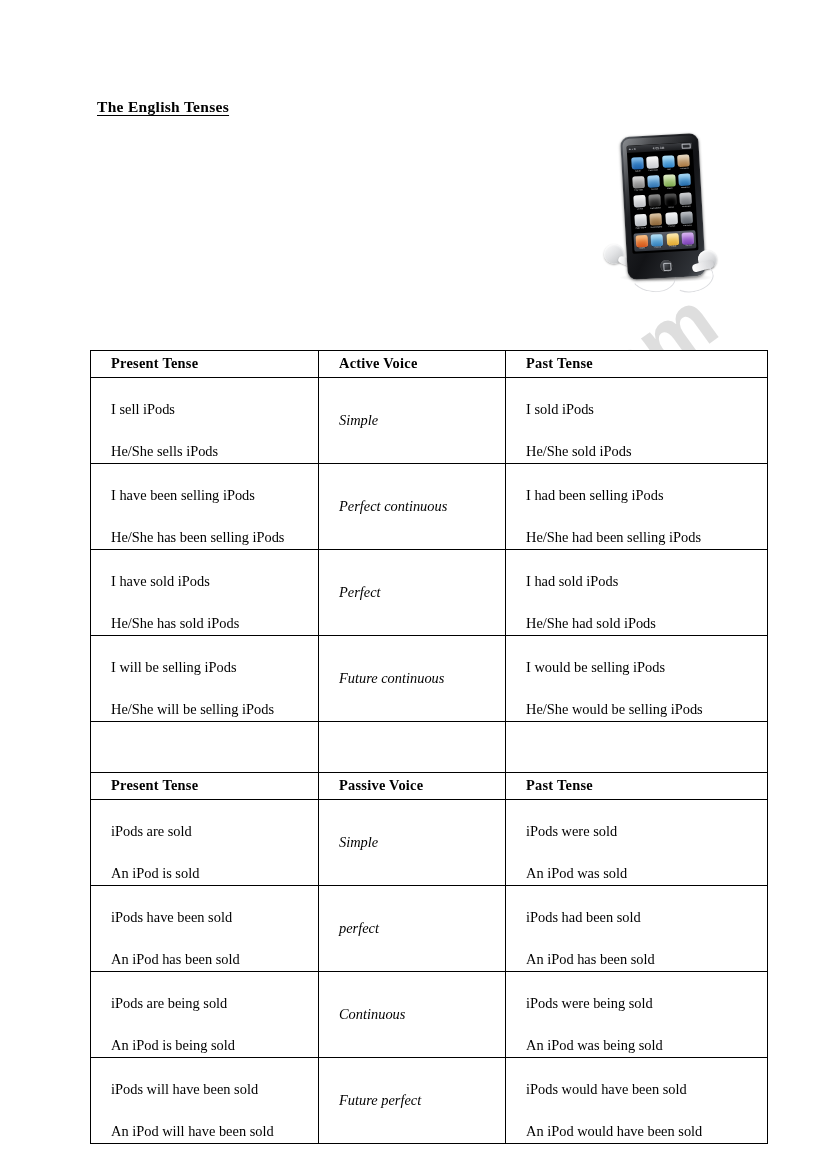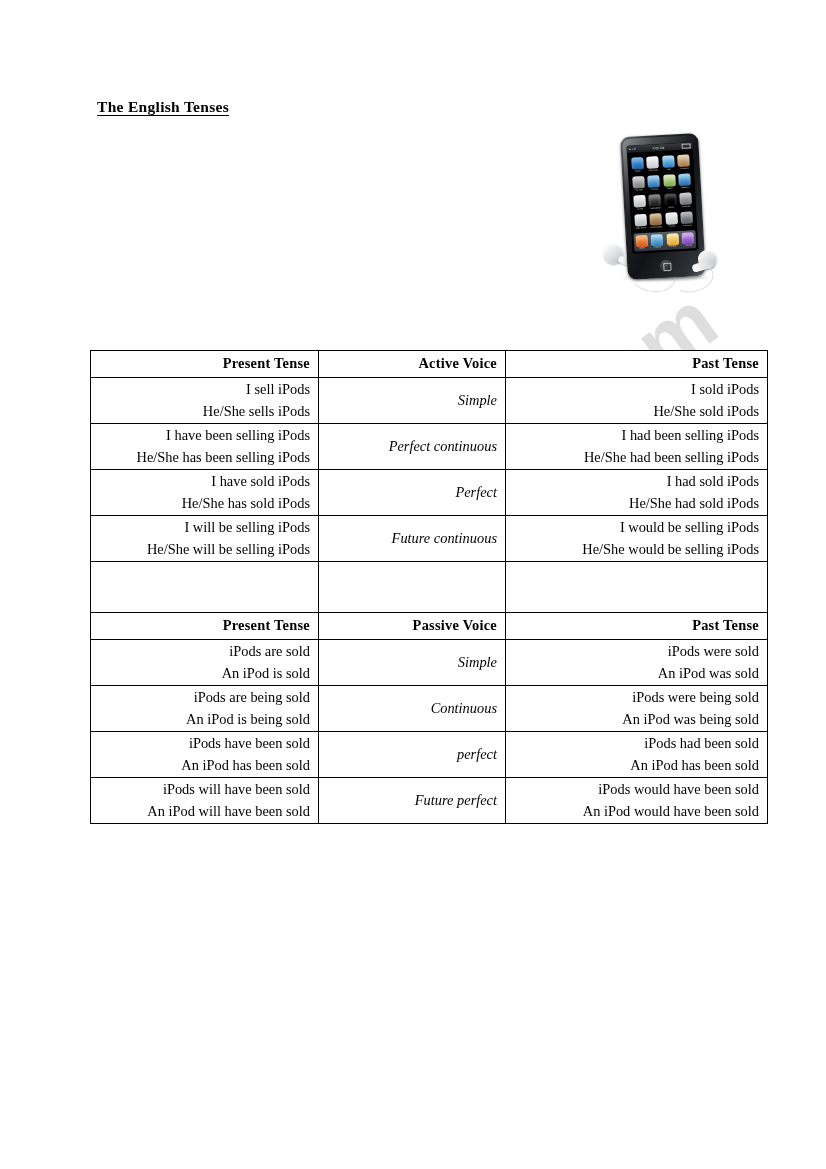--- a/index.html
+++ b/index.html
@@ -233,41 +233,41 @@
     table-layout: fixed;
     z-index: 10;
     background: #ffffff;
   }
   #tenses-table col.c-left  { width: 228px; }
   #tenses-table col.c-mid   { width: 187px; }
   #tenses-table col.c-right { width: 262px; }
 
   #tenses-table td {
     border: 1.15px solid #000000;
-    text-align: right;
+    text-align: left;
     vertical-align: middle;
     font-size: 14.4px;
     line-height: 21.5px;
-    padding: 1px 8px;
+    padding: 1px 20px;
     background: #ffffff;
   }
   td.hdr {
     font-weight: 700;
     letter-spacing: 0.25px;
     height: 24px;
     padding: 0 4px;
   }
   td.voice {
     font-style: italic;
     vertical-align: top;
     padding-top: 3px;
     margin-left: 8px;
   }
   td.cell { padding: 2px 6px 3px 6px; }
-  td.cell .ln { display: block; }
+  td.cell .ln { display: block; margin-top: 20px; }
 
   tr.black-row td {
     background: #000000;
     height: 48px;
     border-color: #000000;
     border-left-color: #ffffff;
     border-right-color: #ffffff;
     padding: 0;
   }
   tr.black-row td:first-child { border-left-color: #000000; }
@@ -468,42 +468,42 @@
             <span class="ln">An iPod is sold</span>
           </td>
           <td class="cell voice">Simple</td>
           <td class="cell">
             <span class="ln">iPods were sold</span>
             <span class="ln">An iPod was sold</span>
           </td>
         </tr>
         <tr>
           <td class="cell">
+            <span class="ln">iPods have been sold</span>
+            <span class="ln">An iPod has been sold</span>
+          </td>
+          <td class="cell voice">perfect</td>
+          <td class="cell">
+            <span class="ln">iPods had been sold</span>
+            <span class="ln">An iPod has been sold</span>
+          </td>
+        </tr>
+        <tr>
+          <td class="cell">
             <span class="ln">iPods are being sold</span>
             <span class="ln">An iPod is being sold</span>
           </td>
           <td class="cell voice">Continuous</td>
           <td class="cell">
             <span class="ln">iPods were being sold</span>
             <span class="ln">An iPod was being sold</span>
           </td>
         </tr>
         <tr>
           <td class="cell">
-            <span class="ln">iPods have been sold</span>
-            <span class="ln">An iPod has been sold</span>
-          </td>
-          <td class="cell voice">perfect</td>
-          <td class="cell">
-            <span class="ln">iPods had been sold</span>
-            <span class="ln">An iPod has been sold</span>
-          </td>
-        </tr>
-        <tr>
-          <td class="cell">
             <span class="ln">iPods will have been sold</span>
             <span class="ln">An iPod will have been sold</span>
           </td>
           <td class="cell voice">Future perfect</td>
           <td class="cell">
             <span class="ln">iPods would have been sold</span>
             <span class="ln">An iPod would have been sold</span>
           </td>
         </tr>
       </tbody>

